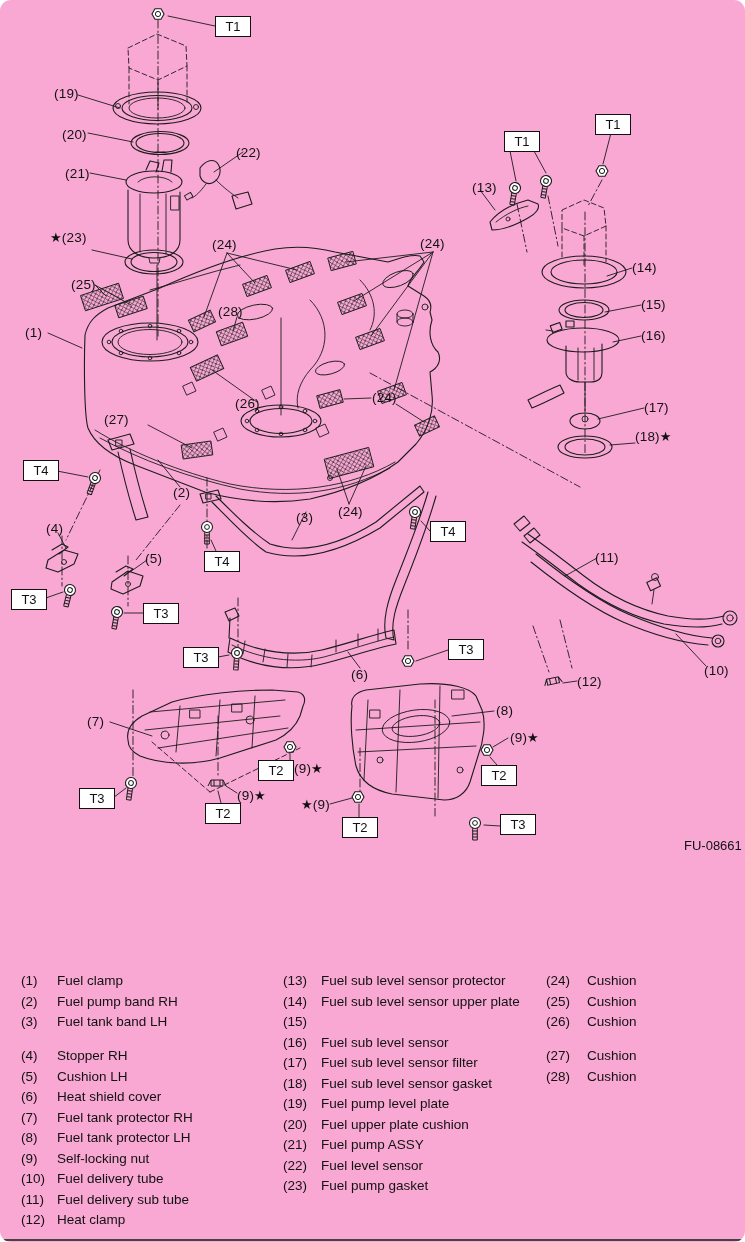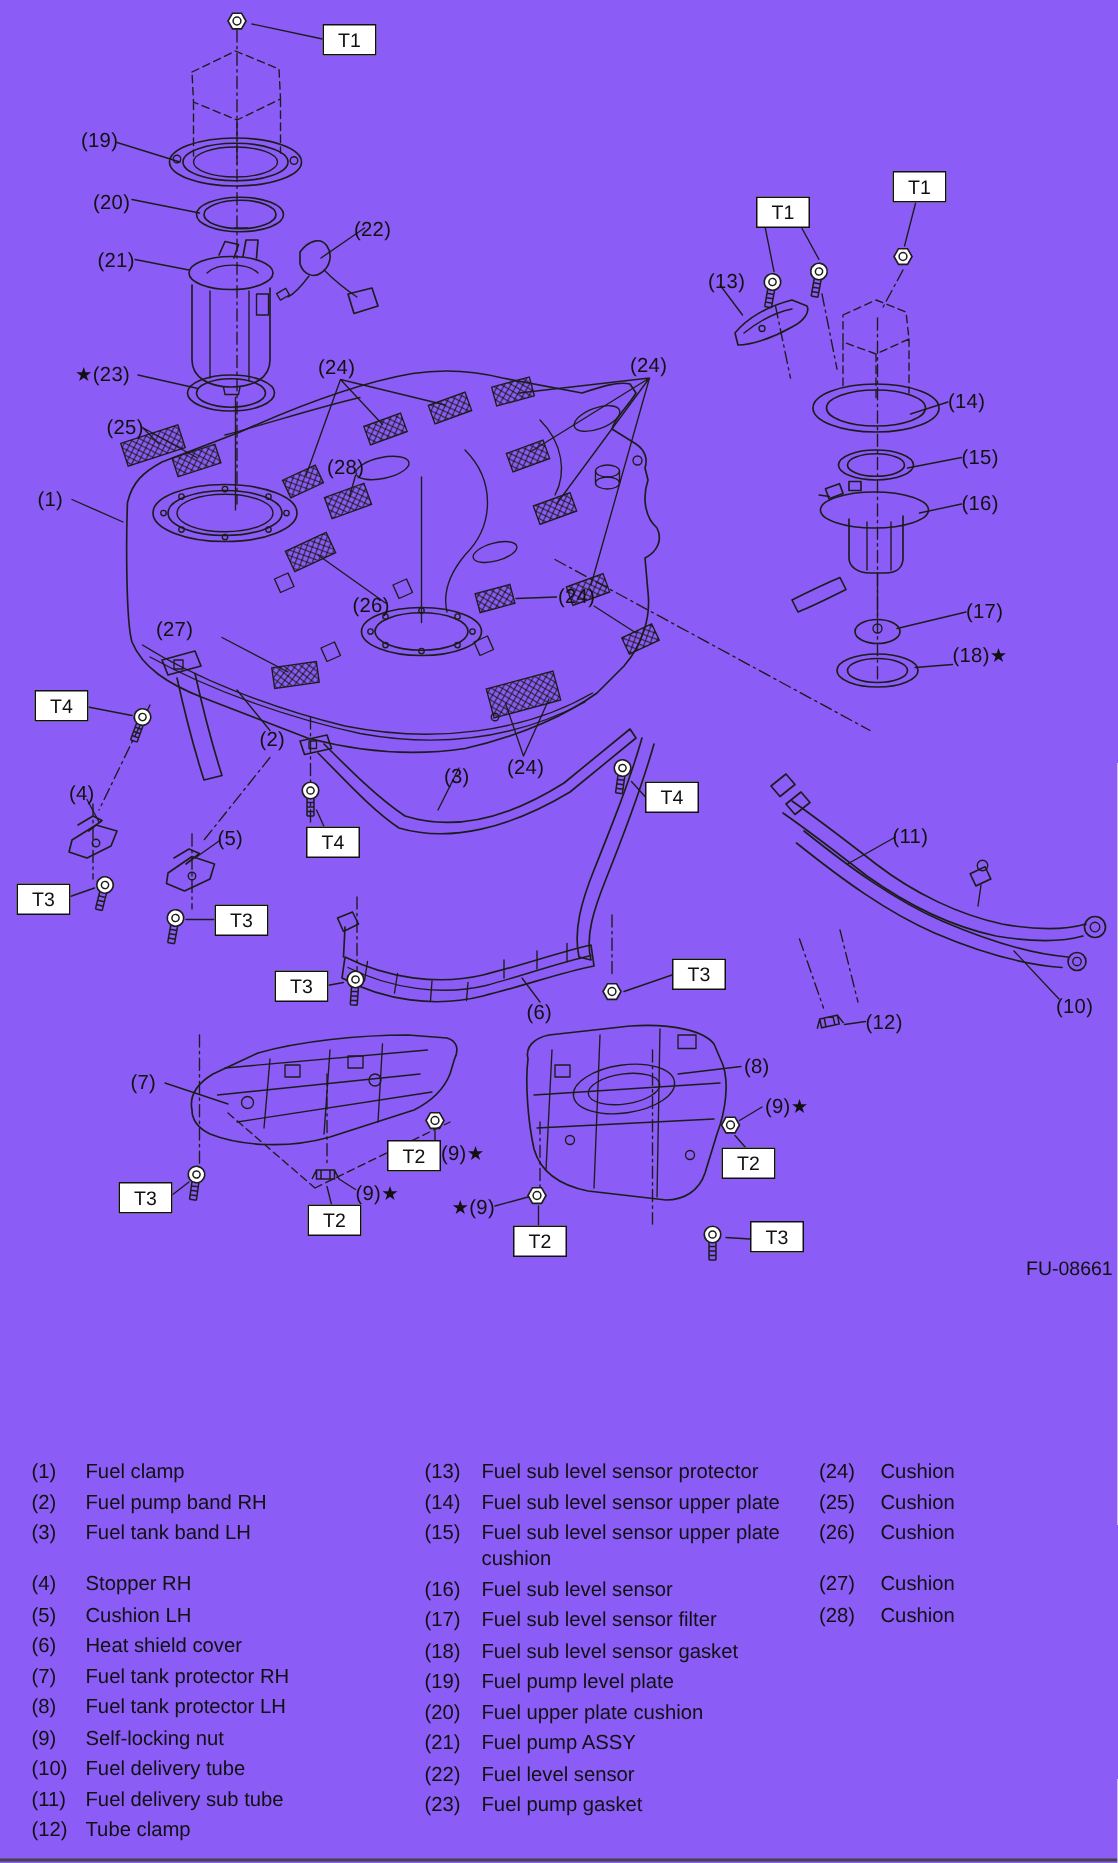--- a/index.html
+++ b/index.html
@@ -1,17 +1,17 @@
 <!DOCTYPE html>
 <html><head>
 <meta charset="utf-8">
 <style>
   html,body{margin:0;padding:0;background:#fff;}
-  .page{position:relative;width:745px;height:1242px;background:#8b5cf6;overflow:hidden;
-        font-family:"Liberation Sans",sans-serif;color:#111;}
+  .page{position:relative;width:745px;height:1242px;background:#f9a8d4;overflow:hidden;
+        font-family:"Liberation Sans",sans-serif;color:#111;border-radius:11px;}
   svg{position:absolute;left:0;top:0;}
   .ln{fill:none;stroke:#1c1c1c;stroke-width:1.1;stroke-linejoin:round;stroke-linecap:round;}
   .thin{stroke-width:0.9;}
   .dd{stroke-dasharray:8 3 1.5 3;stroke-width:0.9;}
   .dsh{stroke-dasharray:5 3;stroke-width:0.9;}
   .pad{fill:url(#xh);stroke:#1c1c1c;stroke-width:0.9;}
   .co{position:absolute;font-size:13.5px;white-space:nowrap;letter-spacing:0.2px;}
   .st{font-size:13px;}
   .tb{position:absolute;width:34px;height:19px;border:1.5px solid #111;background:#fff;
       display:flex;align-items:center;justify-content:center;font-size:13px;z-index:3;}
@@ -326,21 +326,21 @@
       <span>T2</span>
     </div>
 <div class="tb" style="left:481px;top:765px">
       <span>T2</span>
     </div>
 
 <div class="co" style="left:54px;top:86px">(19)</div>
 <div class="co" style="left:62px;top:127px">(20)</div>
 <div class="co" style="left:65px;top:166px">(21)</div>
 <div class="co" style="left:236px;top:145px">(22)</div>
-<div class="co" style="left:50px;top:242px"><span class="st">★</span><span>(23)</span></div>
+<div class="co" style="left:50px;top:230px"><span class="st">★</span><span>(23)</span></div>
 <div class="co" style="left:212px;top:237px">(24)</div>
 <div class="co" style="left:420px;top:236px">(24)</div>
 <div class="co" style="left:372px;top:390px">(24)</div>
 <div class="co" style="left:338px;top:504px">(24)</div>
 <div class="co" style="left:71px;top:277px">(25)</div>
 <div class="co" style="left:235px;top:396px">(26)</div>
 <div class="co" style="left:104px;top:412px">(27)</div>
 <div class="co" style="left:218px;top:304px">(28)</div>
 <div class="co" style="left:25px;top:325px">(1)</div>
 <div class="co" style="left:173px;top:485px">(2)</div>
@@ -407,35 +407,34 @@
     <div class="litem">
           <span class="lnum">(10)</span>
           <span class="lname">Fuel delivery tube</span>
         </div>
     <div class="litem">
           <span class="lnum">(11)</span>
           <span class="lname">Fuel delivery sub tube</span>
         </div>
     <div class="litem">
           <span class="lnum">(12)</span>
-          <span class="lname">Tube clamp</span>
+          <span class="lname">Heat clamp</span>
         </div>
   </div>
   <div class="lcol lcol2">
     <div class="litem">
           <span class="lnum">(13)</span>
           <span class="lname">Fuel sub level sensor protector</span>
         </div>
     <div class="litem">
           <span class="lnum">(14)</span>
           <span class="lname">Fuel sub level sensor upper plate</span>
         </div>
     <div class="litem">
           <span class="lnum">(15)</span>
-          <span class="lname">Fuel sub level sensor upper plate cushion</span>
         </div>
     <div class="litem">
           <span class="lnum">(16)</span>
           <span class="lname">Fuel sub level sensor</span>
         </div>
     <div class="litem">
           <span class="lnum">(17)</span>
           <span class="lname">Fuel sub level sensor filter</span>
         </div>
     <div class="litem">

